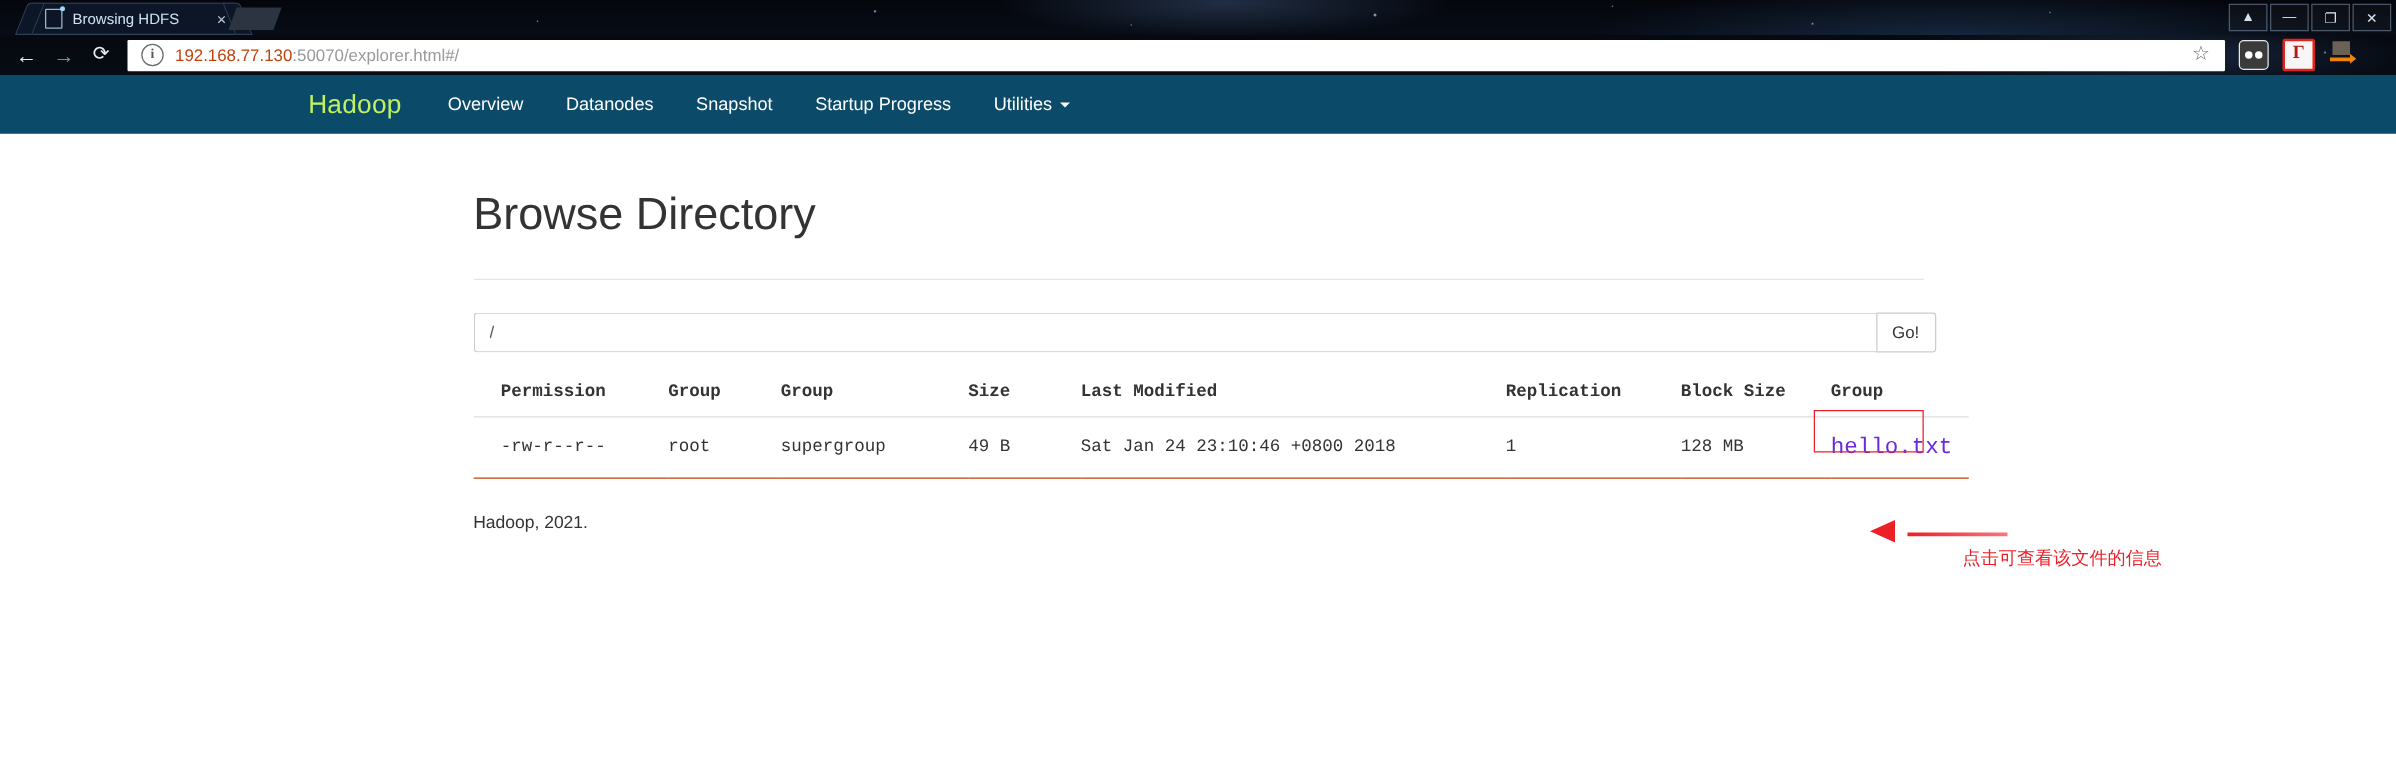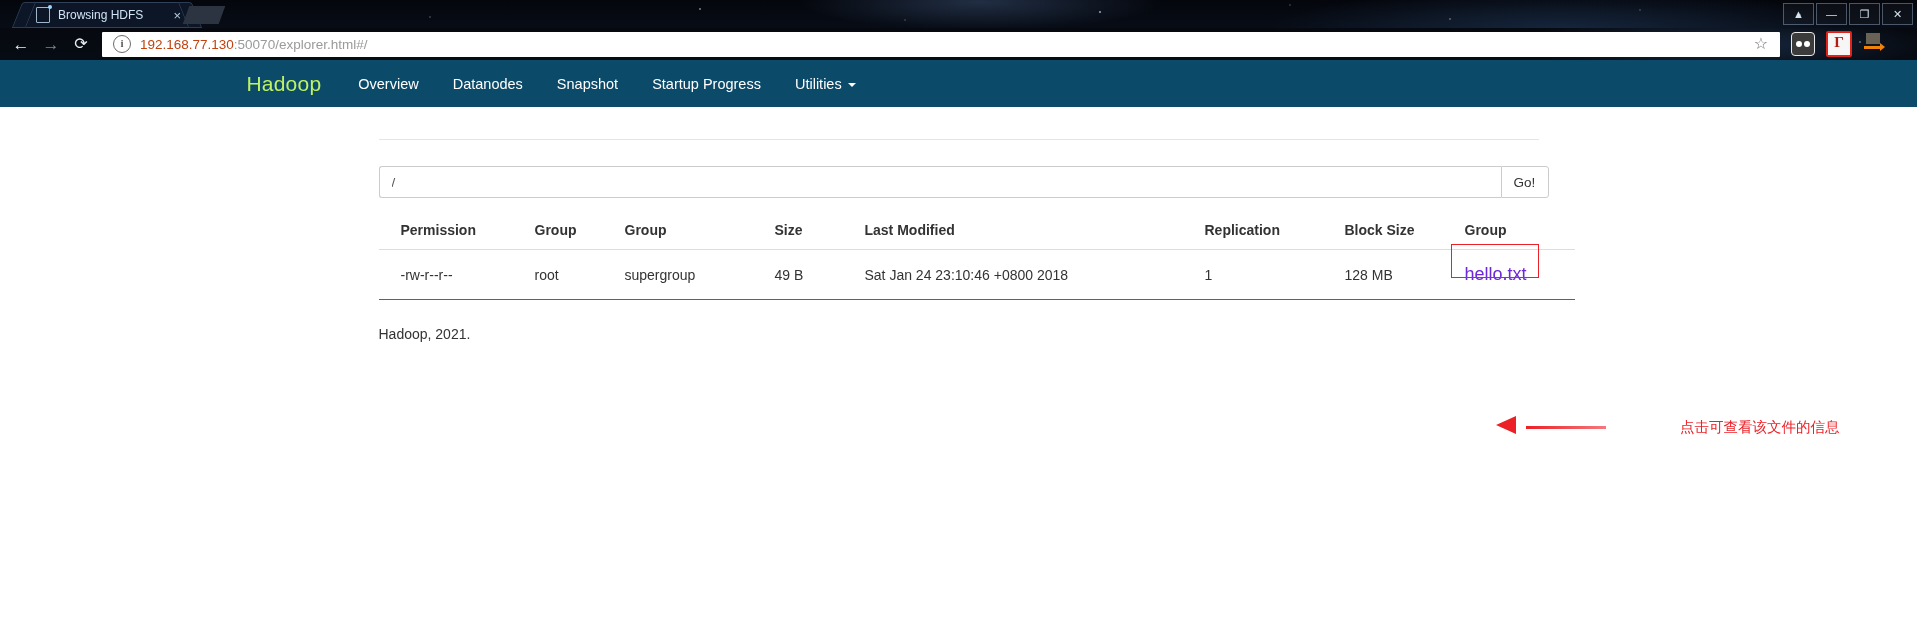--- a/index.html
+++ b/index.html
@@ -325,20 +325,21 @@
     font-family: "Liberation Sans", sans-serif;
     cursor: pointer;
     box-sizing: border-box;
   }
 
   table.fs-table {
     border-collapse: collapse;
     margin-top: 24px;
     width: 1170px;
     table-layout: fixed;
+    font-family: Liberation Mono, monospace;
   }
   table.fs-table th {
     text-align: left;
     font-size: 14px;
     font-weight: bold;
     color: #333333;
     padding: 0 0 11px 0;
     border-bottom: 1px solid #dddddd;
   }
   table.fs-table td {
@@ -379,21 +380,22 @@
     font-size: 14px;
     color: #333333;
   }
 
   
   .annotation {
     position: absolute;
     left: 1496px;
     top: 355px;
     display: flex;
-    align-items: flex-end;
+    align-items: flex-start;
+    flex-direction: column;
   }
   .arrow-wrap { position: relative; width: 110px; height: 22px; }
   .arrow-tail2 {
     position: absolute;
     right: 0; top: 11px;
     width: 80px; height: 3px;
     background: linear-gradient(90deg, #ec2027 0%, #f4797d 100%);
   }
   .arrow-head {
     position: absolute;
@@ -461,20 +463,21 @@
         <span class="nav-link">Overview</span>
         <span class="nav-link">Datanodes</span>
         <span class="nav-link">Snapshot</span>
         <span class="nav-link">Startup Progress</span>
         <span class="nav-link"><span>Utilities</span><span class="caret"></span></span>
       </div>
     </div>
 
     <div class="container">
 
+      <h1 class="page-title">Browse Directory</h1>
       <hr class="title-rule">
 
       <div class="path-row">
         <input class="path-input" type="text" value="/" style="">
         <button class="go-btn">Go!</button>
       </div>
 
       <table class="fs-table">
         <thead>
           <tr>

